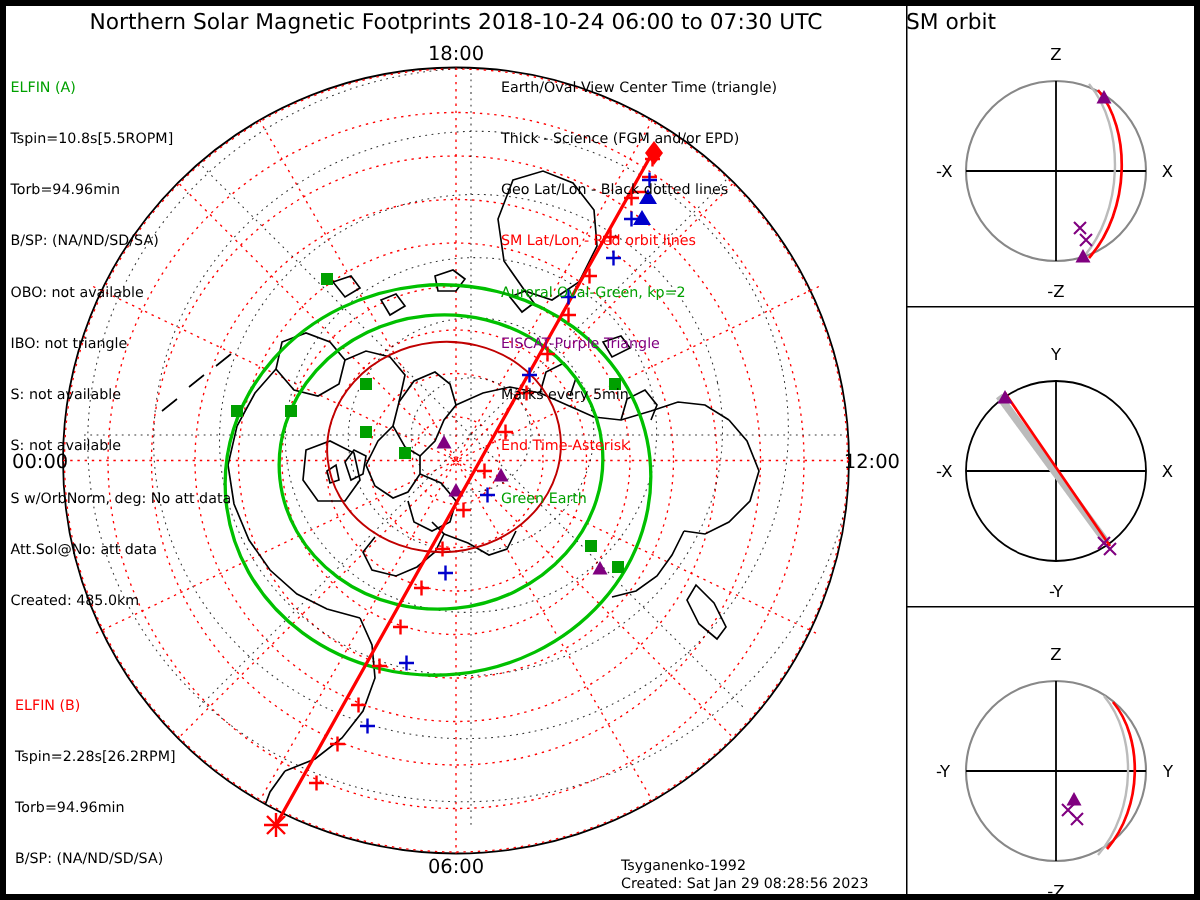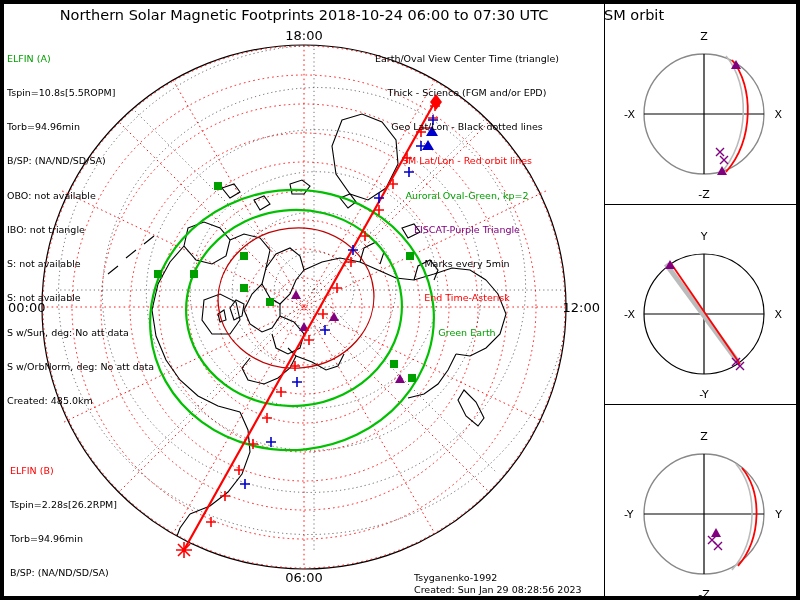--- a/index.html
+++ b/index.html
@@ -4,21 +4,21 @@
 <style>
   html,body{margin:0;padding:0;background:#ffffff;}
   body{width:800px;height:600px;overflow:hidden;font-family:"DejaVu Sans",sans-serif;}
   #root{position:relative;width:800px;height:600px;background:#fff;border:4px solid #000000;box-sizing:border-box;}
   .abs{position:absolute;}
   .title{left:0;top:3px;width:600px;text-align:center;font-size:14.5px;color:#000;letter-spacing:0px;}
   .orbit-title{left:600px;top:3px;width:200px;text-align:left;font-size:14.5px;color:#000;}
   .vline{position:absolute;left:600px;top:0;width:1px;height:600px;background:#000;}
   .hline{position:absolute;left:600px;width:200px;height:1px;background:#000;}
   .infoblock{font-size:9.5px;line-height:11.4px;white-space:pre;}
-  .legend{font-size:9.5px;line-height:11.4px;text-align:center;white-space:pre;}
+  .legend{font-size:9.5px;line-height:11.4px;text-align:left;white-space:pre;}
   .clocklbl{font-size:13px;color:#000;}
   .axlbl{font-size:11px;fill:#000;}
   svg{display:block;}
   .credit{font-size:9.5px;color:#000;}
 </style>
 </head>
 <body>
 
 <div id="root">
 
@@ -226,42 +226,42 @@
 
   <div class="abs infoblock" style="left:3px;top:26px;width:200px">
     <div style="color:#00a000">ELFIN (A)</div>
     <div>Tspin=10.8s[5.5ROPM]</div>
     <div>Torb=94.96min</div>
     <div>B/SP: (NA/ND/SD/SA)</div>
     <div>OBO: not available</div>
     <div>IBO: not triangle</div>
     <div>S: not available</div>
     <div>S: not available</div>
-    <div>S w/Sun, deg: No att data</div>
     <div>S w/OrbNorm, deg: No att data</div>
+    <div>Att.Sol@No: att data</div>
     <div>Created: 485.0km</div>
   </div>
 
   <div class="abs infoblock" style="left:6px;top:438px;width:200px">
     <div style="color:#ff0000">ELFIN (B)</div>
     <div>Tspin=2.28s[26.2RPM]</div>
     <div>Torb=94.96min</div>
     <div>B/SP: (NA/ND/SD/SA)</div>
     <div>OBO: not available</div>
     
     
     
     
     
     
     
   </div>
 
   <div class="abs credit" style="left:410px;top:568px">Tsyganenko-1992</div>
-  <div class="abs credit" style="left:410px;top:580px">Created: Sun Jan 29 08:28:56 2023</div>
+  <div class="abs credit" style="left:410px;top:580px">Created: Sat Jan 29 08:28:56 2023</div>
 
   <svg class="abs" style="left:600px;top:20px" width="200" height="180">
     <circle cx="100" cy="90" r="60" fill="none" stroke="#888888" stroke-width="1.4"></circle>
     <line x1="40" y1="90" x2="160" y2="90" stroke="#000" stroke-width="1.2"></line>
     <line x1="100" y1="30" x2="100" y2="150" stroke="#000" stroke-width="1.2"></line>
     <path d="M128,36 C150,62 150,116 122,148" fill="none" stroke="#ff0000" stroke-width="1.8"></path>
     <path d="M122,32 C146,60 146,118 116,150" fill="none" stroke="#bbbbbb" stroke-width="1.6"></path>
     <polygon points="132,36 127,45 137,45" fill="#800080"></polygon>
     <polygon points="118,142 113,151 123,151" fill="#800080"></polygon>
     <g stroke="#800080" stroke-width="1.4">

